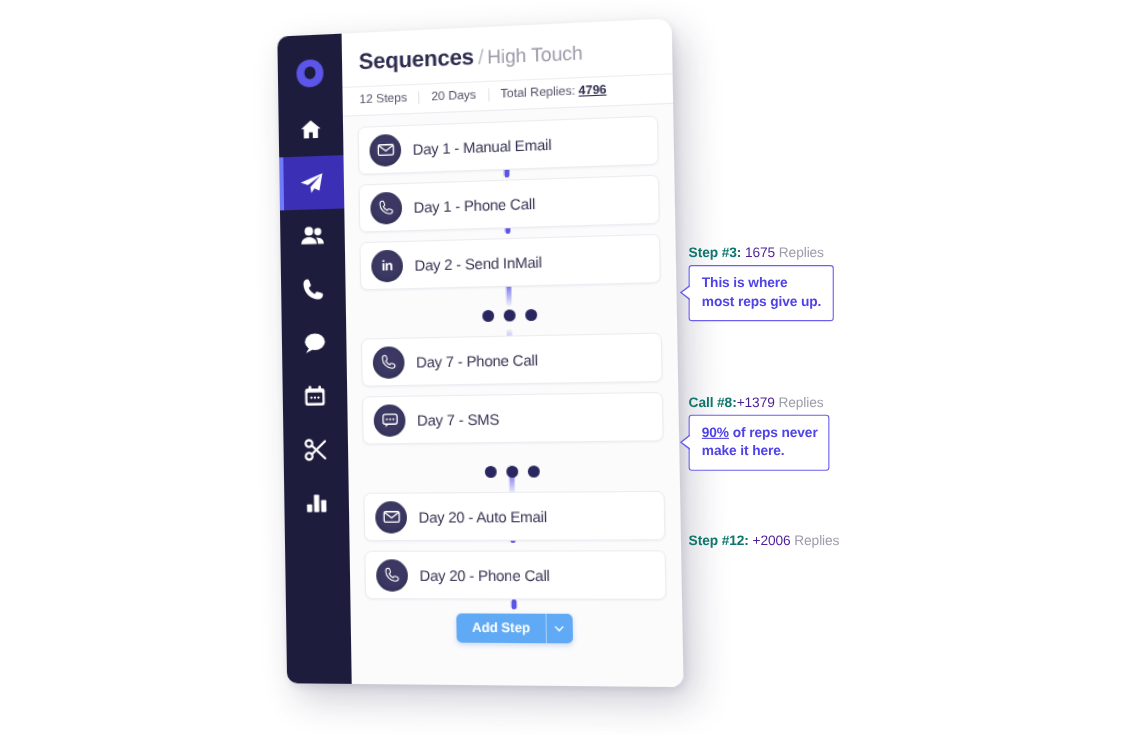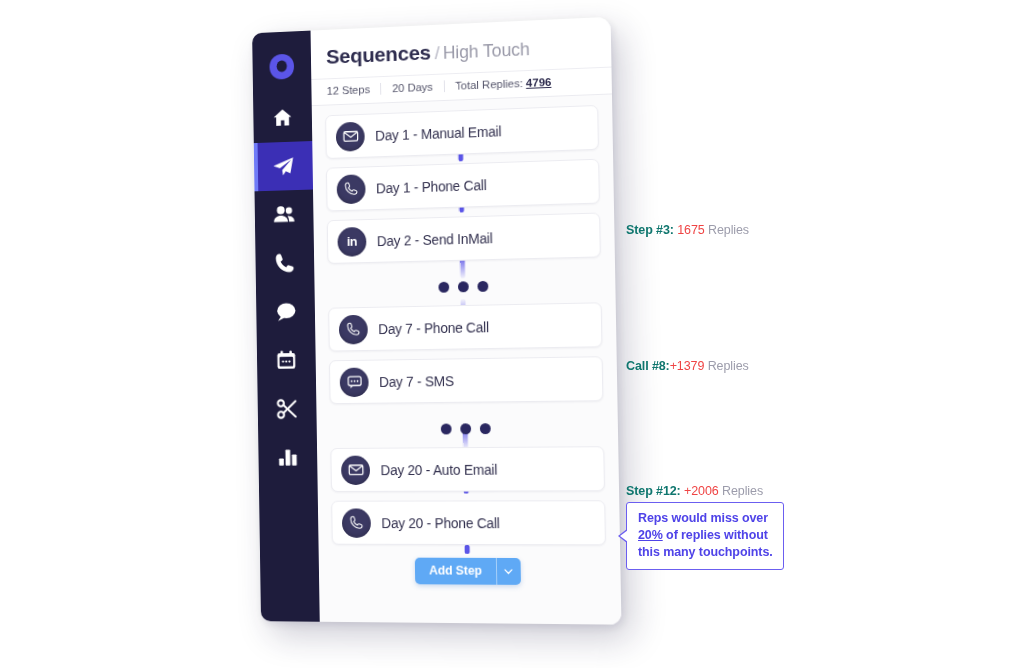--- a/index.html
+++ b/index.html
@@ -259,21 +259,21 @@
     font-size: 12.5px;
     color: #9c9cab;
     margin-bottom: 4px;
     letter-spacing: -0.1px;
   }
   .anno-step {
     font-weight: bold;
     color: #0f766e;
   }
   .anno-count {
-    color: #ef4444;
+    color: #4c1d95;
   }
   .anno-box {
     position: relative;
     border: 1.4px solid #6b5ef0;
     background: #ffffff;
     border-radius: 3px;
     padding: 7px 10px 8px 11px;
     font-size: 12.5px;
     font-weight: bold;
     color: #4f43e8;
@@ -519,35 +519,38 @@
 
   </div>
   </div>
 
   <div class="annotation" style="left:626px; top:223px;">
     <div class="anno-head">
       <span class="anno-step">Step #3:</span>
       <span class="anno-count">1675</span>
       <span>Replies</span>
     </div>
+    <div class="anno-box">
+      <div><span>This is where</span></div>
+      <div>most reps give up.</div>
+    </div>
   </div>
 
   <div class="annotation" style="left:626px; top:359px;">
     <div class="anno-head">
       <span class="anno-step">Call #8:</span><span class="anno-count">+1379</span>
       <span>Replies</span>
+    </div>
+    <div class="anno-box">
+      <div><span class="u">90%</span><span> of reps never</span></div>
+      <div>make it here.</div>
     </div>
   </div>
 
   <div class="annotation" style="left:626px; top:484px;">
     <div class="anno-head">
       <span class="anno-step">Step #12:</span>
       <span class="anno-count">+2006</span>
       <span>Replies</span>
     </div>
-    <div class="anno-box">
-      <div>Reps would miss over</div>
-      <div><span class="u">20%</span><span> of replies without</span></div>
-      <div>this many touchpoints.</div>
-    </div>
   </div>
 
 </div>
 
 </body></html>

